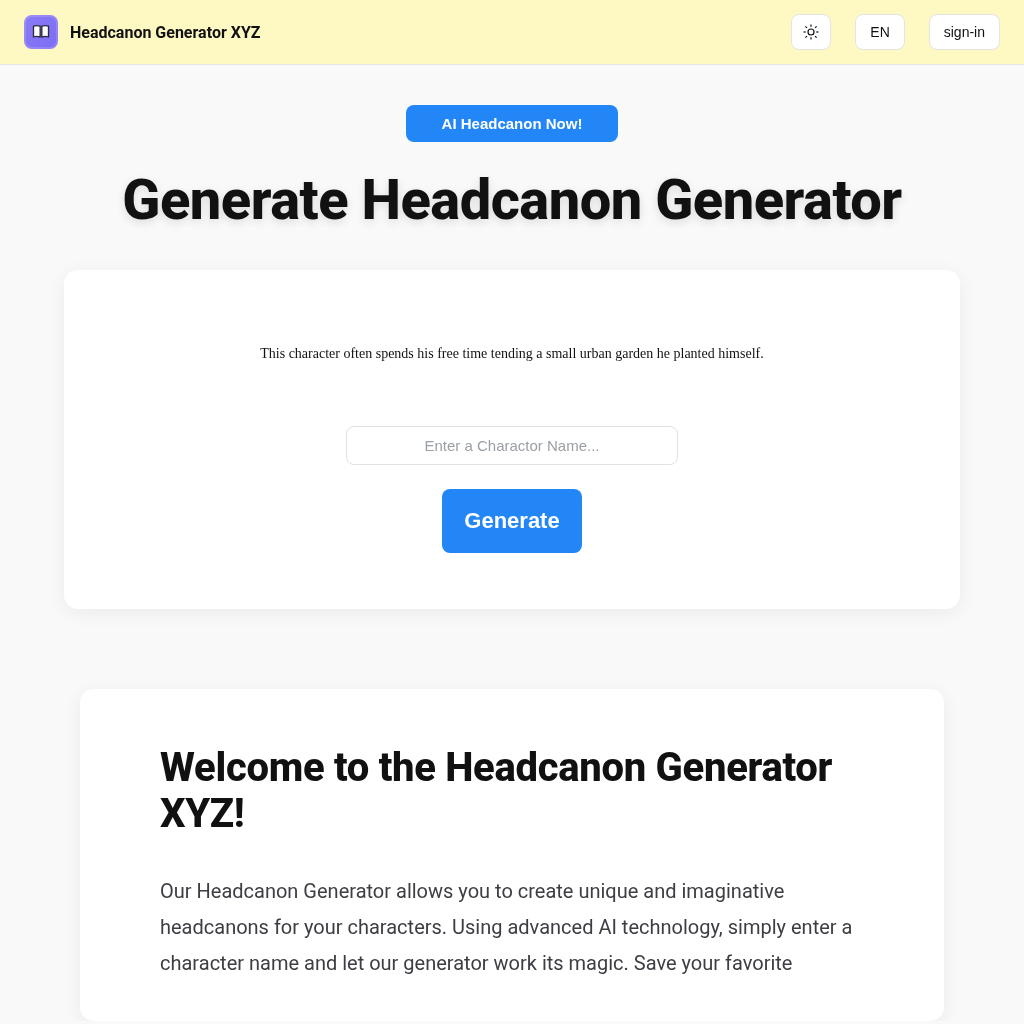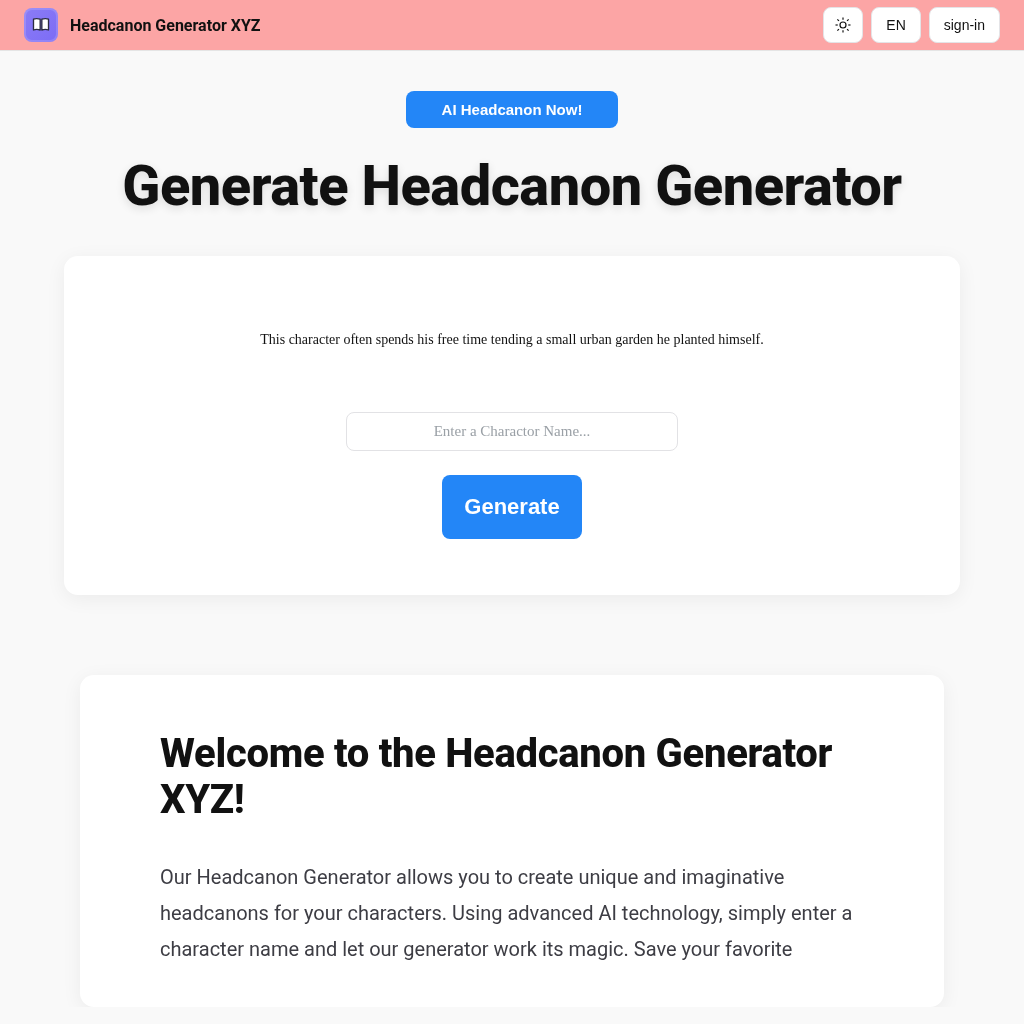--- a/index.html
+++ b/index.html
@@ -6,44 +6,44 @@
 html, body {
   font-family: -apple-system, BlinkMacSystemFont, "Segoe UI", Roboto, "Helvetica Neue", Arial, sans-serif;
   background: #f9f9f9;
   color: #111;
   width: 1024px;
 }
 .header {
   display: flex;
   align-items: center;
   justify-content: space-between;
-  padding: 7px 24px;
+  padding: 14px 24px;
   border-bottom: 1px solid #e5e5e5;
-  background: #fca5a5;
+  background: #fef9c3;
 }
 .header-left {
   display: flex;
   align-items: center;
   gap: 12px;
 }
 .logo-box {
   width: 34px; height: 34px;
   border-radius: 8px;
   background: linear-gradient(135deg,#8b7cf6,#7c6cf5);
   display: flex; align-items: center; justify-content: center;
   box-shadow: inset 0 0 0 2px rgba(255,255,255,0.15);
 }
 .logo-box svg { width: 20px; height: 20px; stroke: #2b2b40; fill: #fff; }
 .app-title {
   font-size: 16px;
   font-weight: 700;
 }
 .header-right {
   display: flex;
-  gap: 8px;
+  gap: 24px;
 }
 .hbtn {
   border: 1px solid #e4e4e7;
   background: #fff;
   border-radius: 8px;
   padding: 8px 14px;
   font-size: 14px;
   font-weight: 500;
   display: flex;
   align-items: center;
@@ -95,21 +95,20 @@
 .char-input {
   margin-top: 64px;
   width: 332px;
   max-width: 100%;
   padding: 10px 14px;
   border: 1px solid #e2e2e5;
   border-radius: 8px;
   font-size: 15px;
   text-align: center;
   color: #111;
-  font-family: Liberation Serif, serif;
 }
 .char-input::placeholder { color: #9aa0a6; }
 .gen-btn {
   margin-top: 24px;
   background: #2386f7;
   color: #fff;
   border: none;
   font-weight: 700;
   font-size: 22px;
   padding: 19px 22px;

